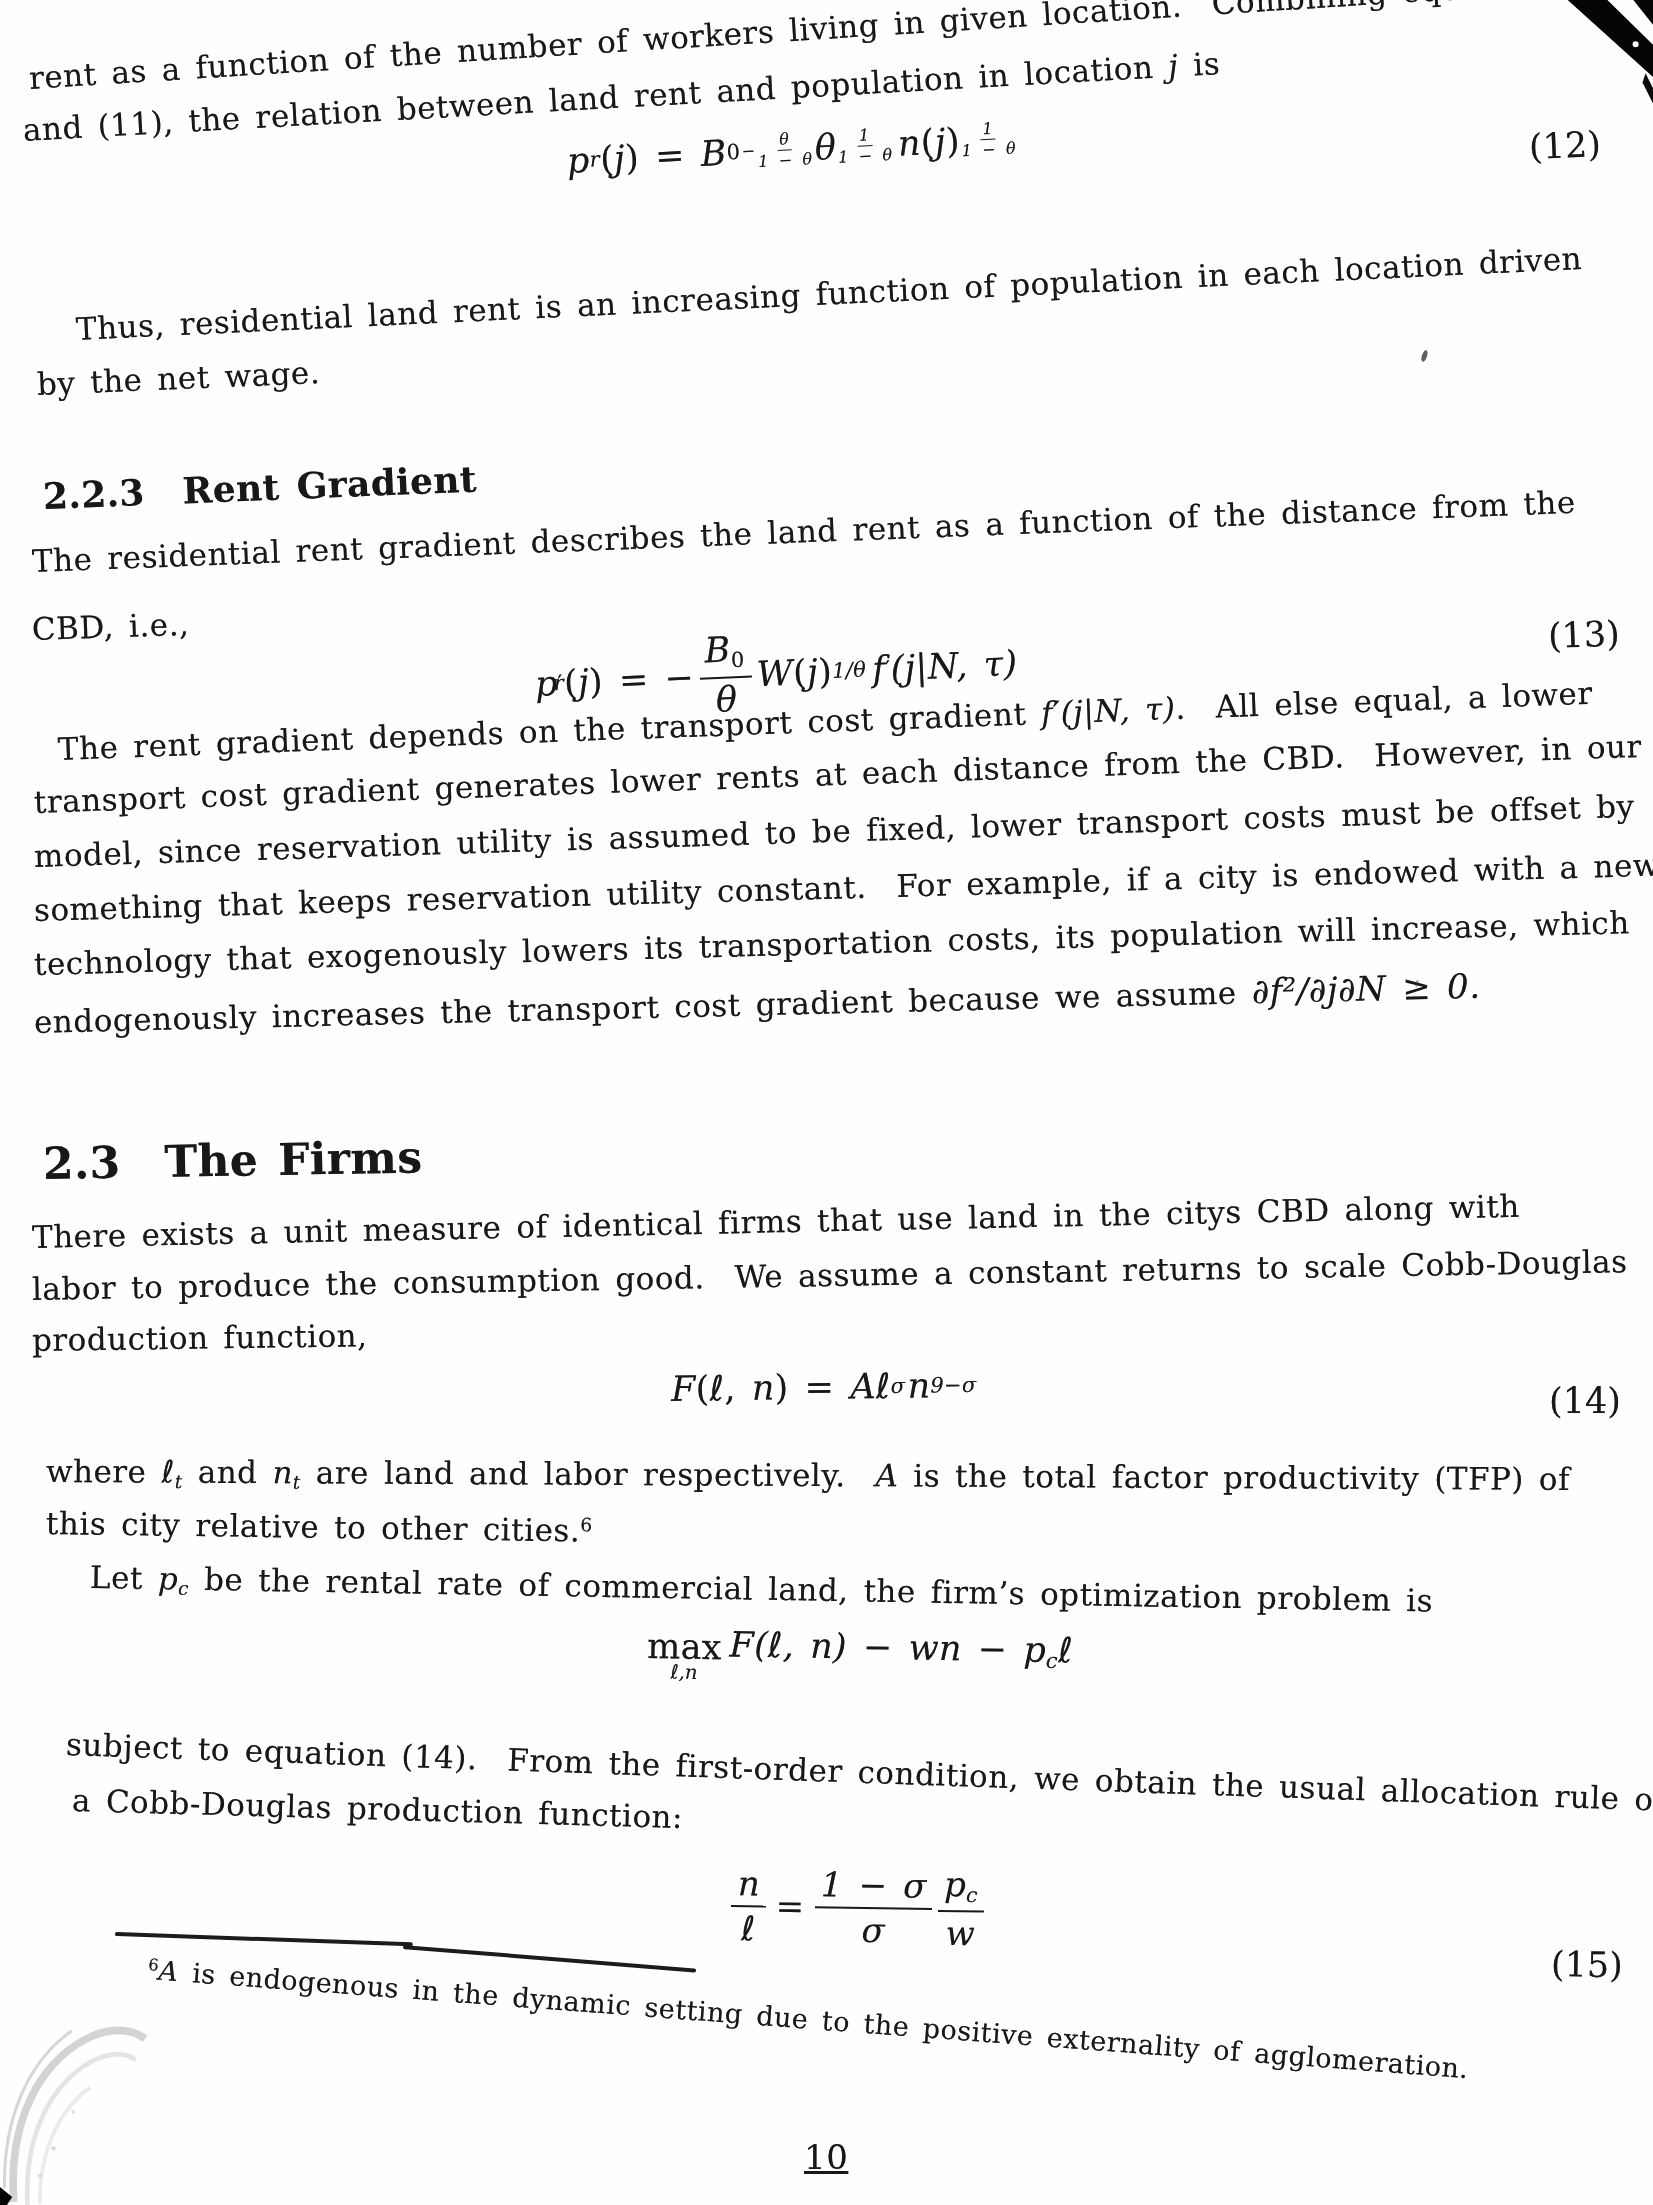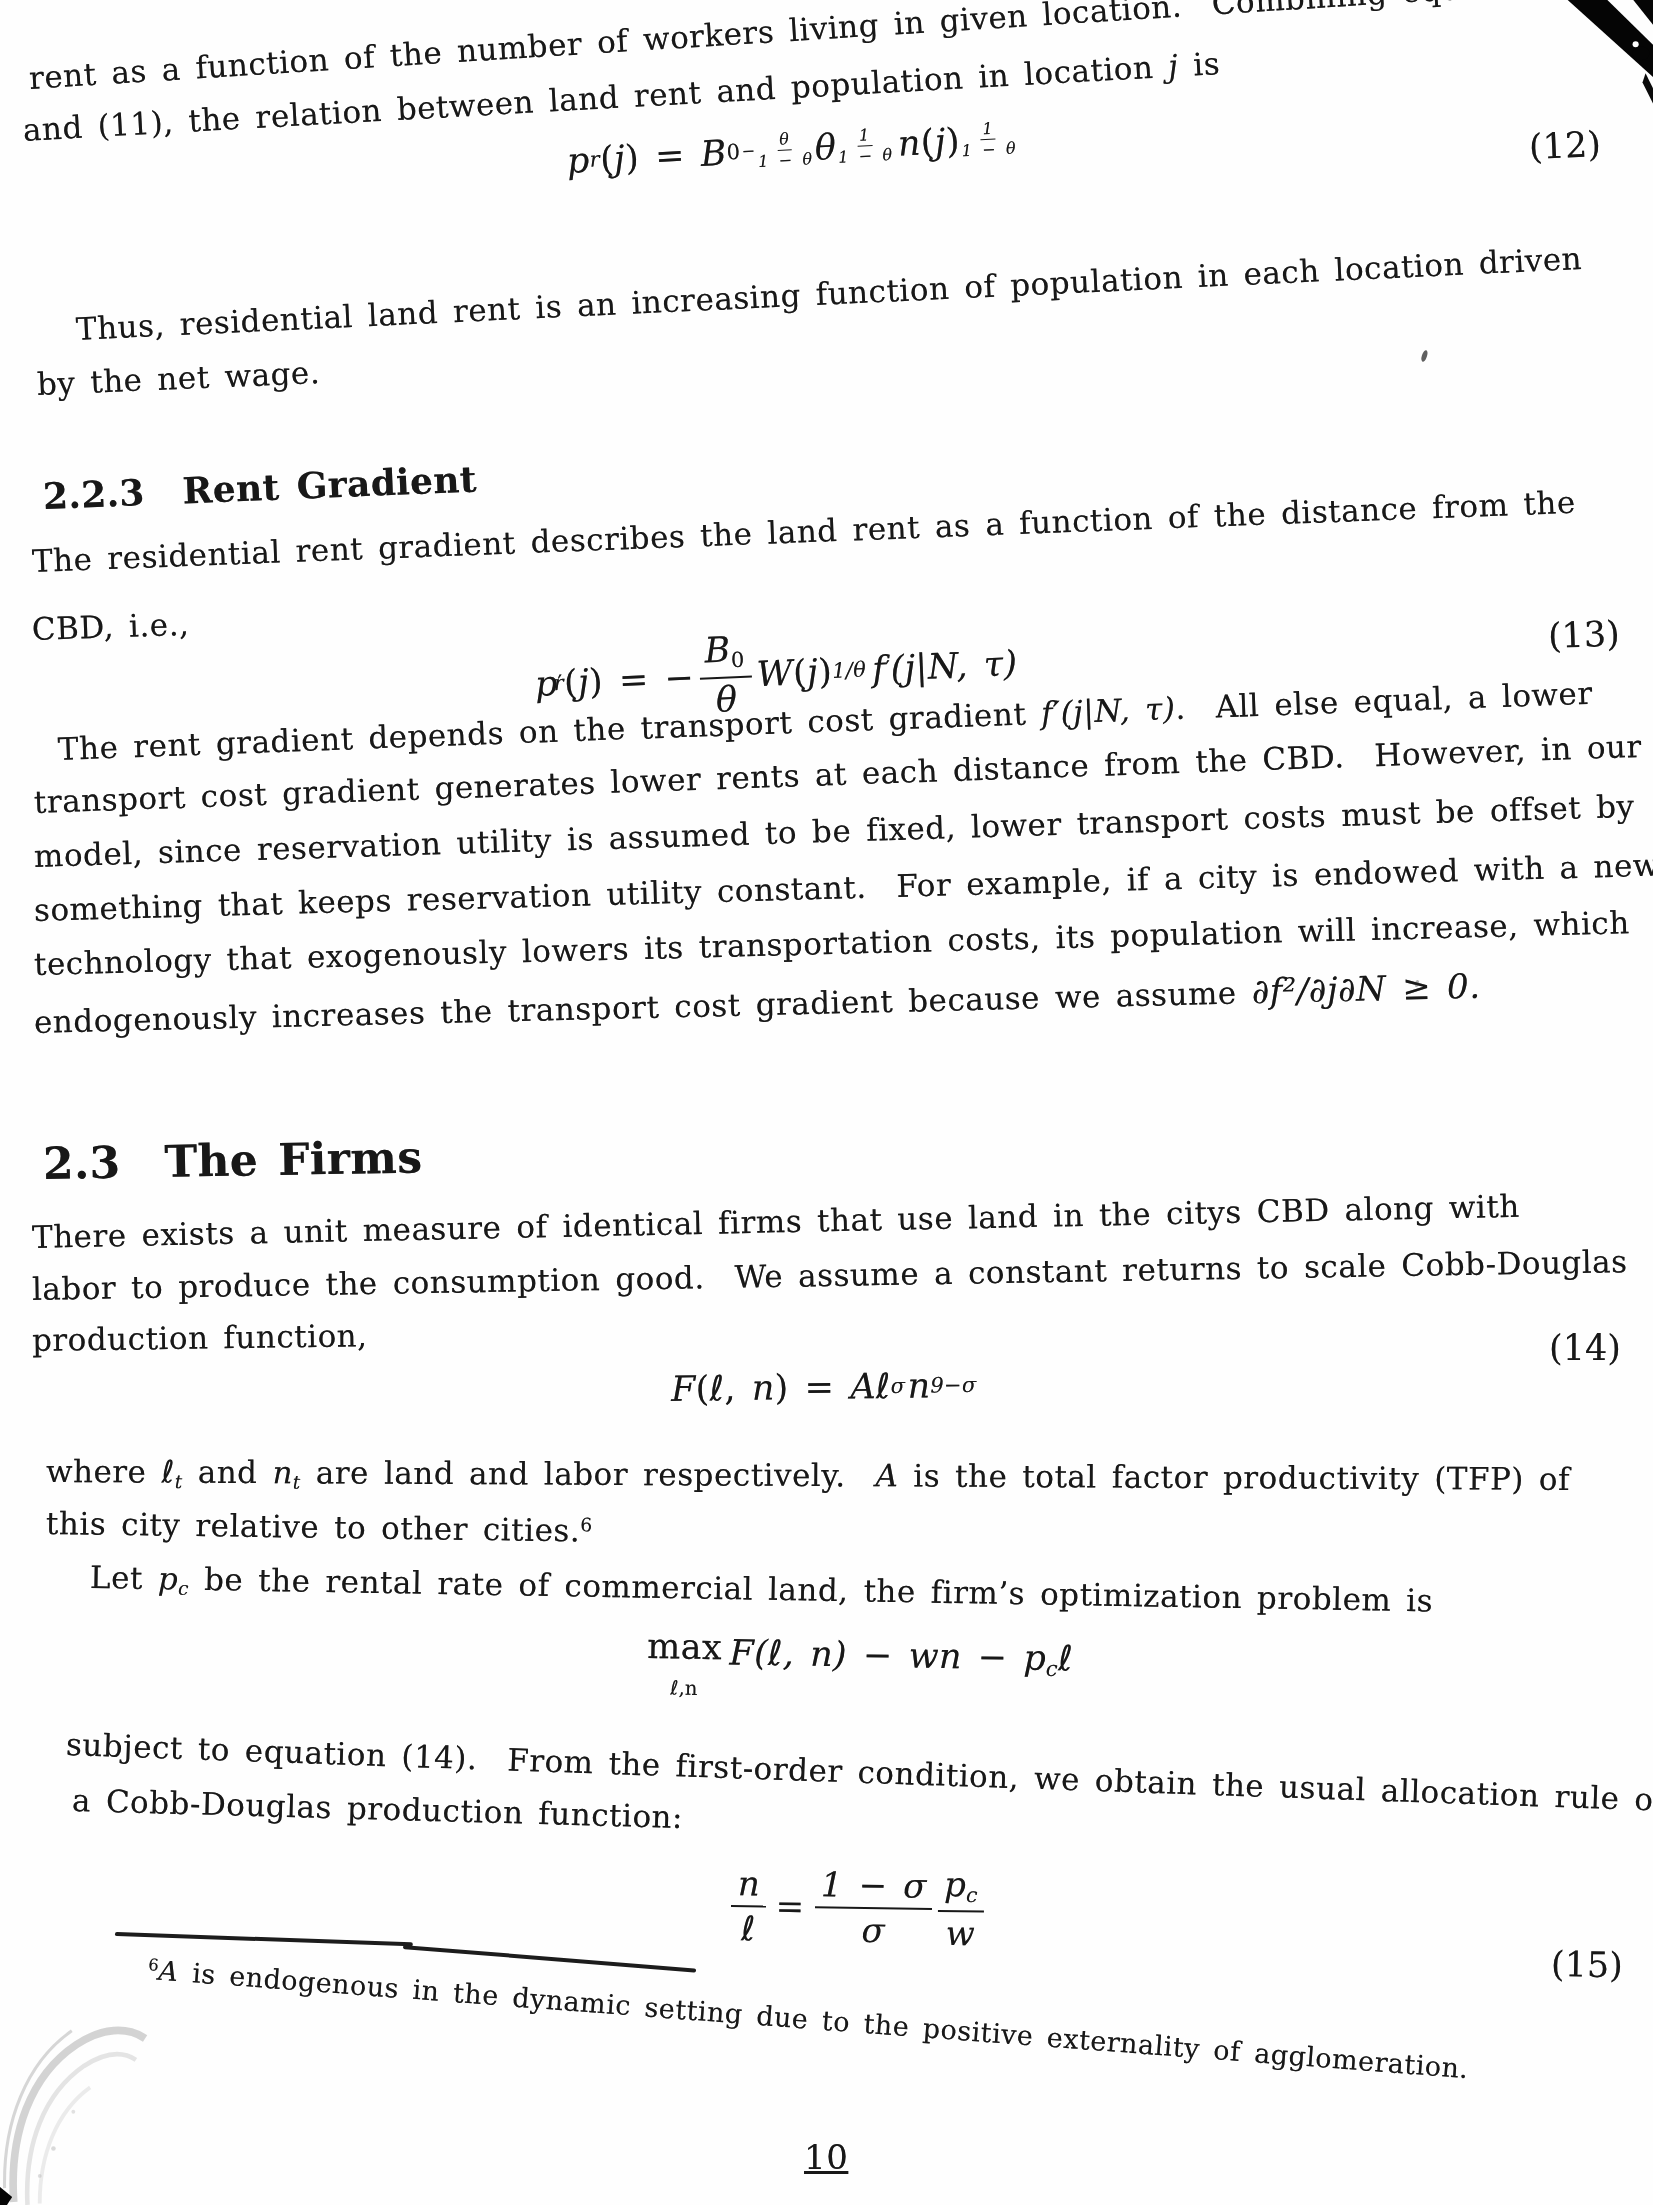--- a/index.html
+++ b/index.html
@@ -18,21 +18,21 @@
   .supfrac{display:inline-flex;align-items:center;vertical-align:23px;font-size:16px;margin:0 3.1px 0 1.5px;}
   .supfrac .minus{margin-right:2.3px;}
   .frac{display:inline-flex;flex-direction:column;align-items:center;line-height:1;text-align:center;}
   .frac .fn{border-bottom:1.5px solid #181818;padding:0.8px 2.3px 2.3px;}
   .frac .fd{padding-top:2.3px;}
   .bigfrac{display:inline-flex;flex-direction:column;align-items:center;vertical-align:middle;
            line-height:1.02;margin:0 5.4px;text-align:center;}
   .bigfrac .bfn{border-bottom:2.3px solid #181818;padding:0 6.1px 4.6px;}
   .bigfrac .bfd{padding-top:3.8px;}
   .maxop{display:inline-flex;flex-direction:column;align-items:center;line-height:0.95;vertical-align:middle;}
-  .maxop .mo-under{font-size:0.56em;letter-spacing:0;margin-top:16px;}
+  .maxop .mo-under{font-size:0.56em;font-style:italic;letter-spacing:0;}
   .maxbody{position:relative;top:-11.5px;}
   .eqnum{position:absolute;font-size:35px;white-space:pre;transform-origin:0 50%;
          text-shadow:0 0 0.5px rgba(20,20,20,0.5);}
   .fnrule{position:absolute;height:3.8px;background:#1c1c1c;border-radius:2.3px;transform-origin:0 50%;}
   .speck{position:absolute;background:#2a2a2a;border-radius:50%;}
   .corner-art,.smudge-art,.edge-art{position:absolute;}
 </style>
 </head>
 <body>
 
@@ -62,21 +62,21 @@
   <div class="tl" style="left:34px;top:947px;transform:rotate(-1.5deg);"><span>technology that exogenously lowers its transportation costs, its population will increase, which</span></div>
   <div class="tl" style="left:34px;top:1002px;transform:rotate(-1.4deg);"><span>endogenously increases the transport cost gradient because we assume </span><span class="it" style="font-size:34px;">∂f²/∂j∂N ≥ 0.</span></div>
 
   <div class="tl head" style="left:43px;top:1139px;transform:rotate(-1deg);font-size:44px;"><span>2.3</span><span class="gap" style="width:44px;"></span><span>The Firms</span></div>
 
   <div class="tl" style="left:32px;top:1220px;transform:rotate(-1.2deg);"><span>There exists a unit measure of identical firms that use land in the citys CBD along with</span></div>
   <div class="tl" style="left:32px;top:1272px;transform:rotate(-1deg);"><span>labor to produce the consumption good.  We assume a constant returns to scale Cobb-Douglas</span></div>
   <div class="tl" style="left:32px;top:1323px;transform:rotate(-0.8deg);"><span>production function,</span></div>
 
   <div class="tl eq" style="left:671px;top:1369px;transform:rotate(-0.8deg);"><span class="it">F</span><span>(</span><span class="it">ℓ</span><span>, </span><span class="it">n</span><span>) = </span><span class="it">A</span><span class="it">ℓ</span><span class="sup it">σ</span><span class="it" style="margin-left:2.3px;">n</span><span class="sup it">9−σ</span></div>
-  <div class="eqnum" style="left:1549px;top:1328px;"><span>(14)</span></div>
+  <div class="eqnum" style="left:1549px;top:1381px;"><span>(14)</span></div>
 
   <div class="tl" style="left:46px;top:1454px;transform:rotate(0.3deg);"><span>where </span><span class="it">ℓ</span><span class="sub it">t</span><span> and </span><span class="it">n</span><span class="sub it">t</span><span> are land and labor respectively.  </span><span class="it">A</span><span> is the total factor productivity (TFP) of</span></div>
   <div class="tl" style="left:46px;top:1506px;transform:rotate(0.8deg);"><span>this city relative to other cities.</span><span class="sup">6</span></div>
 
   <div class="tl" style="left:90px;top:1560px;transform:rotate(1deg);"><span>Let </span><span class="it">p</span><span class="sub it">c</span><span> be the rental rate of commercial land, the firm’s optimization problem is</span></div>
 
   <div class="tl eq" style="left:647px;top:1630px;transform:rotate(1deg);"><span class="maxop"><span>max</span><span class="mo-under">ℓ,n</span></span><span class="maxbody" style="margin-left:7.6px;"><span class="it">F(ℓ, n) − wn − p</span><span class="sub it">c</span><span class="it">ℓ</span></span></div>
 
   <div class="tl" style="left:66px;top:1727px;transform:rotate(2deg);"><span>subject to equation (14).  From the first-order condition, we obtain the usual allocation rule of</span></div>
   <div class="tl" style="left:72px;top:1783px;transform:rotate(1.6deg);"><span>a Cobb-Douglas production function:</span></div>

